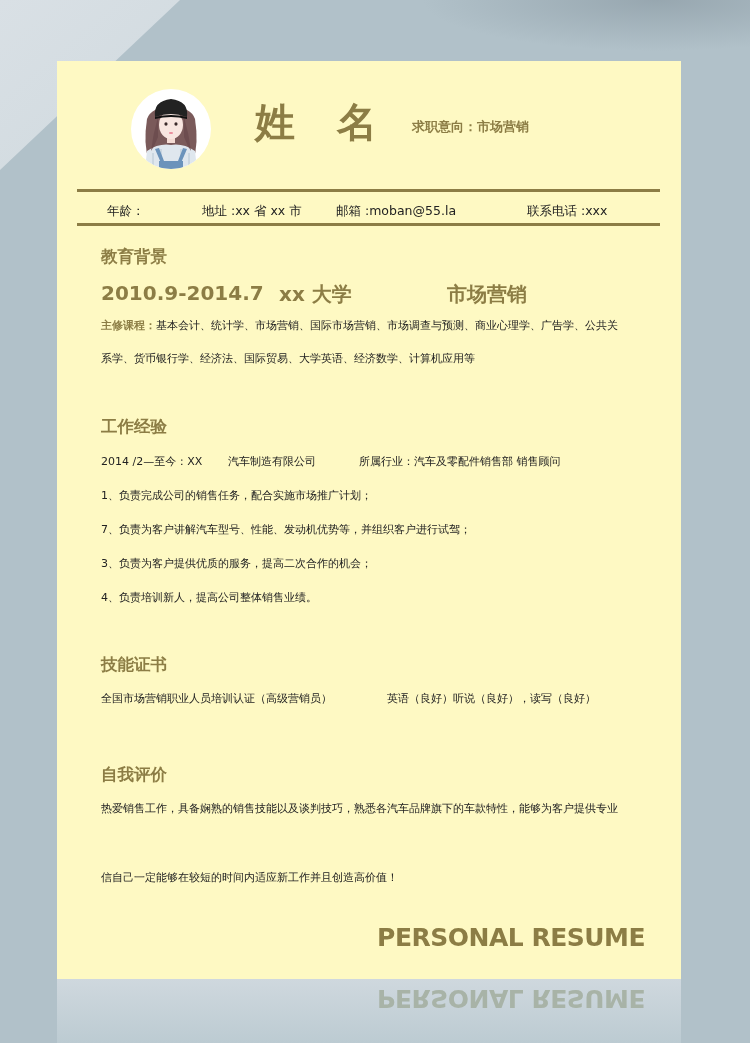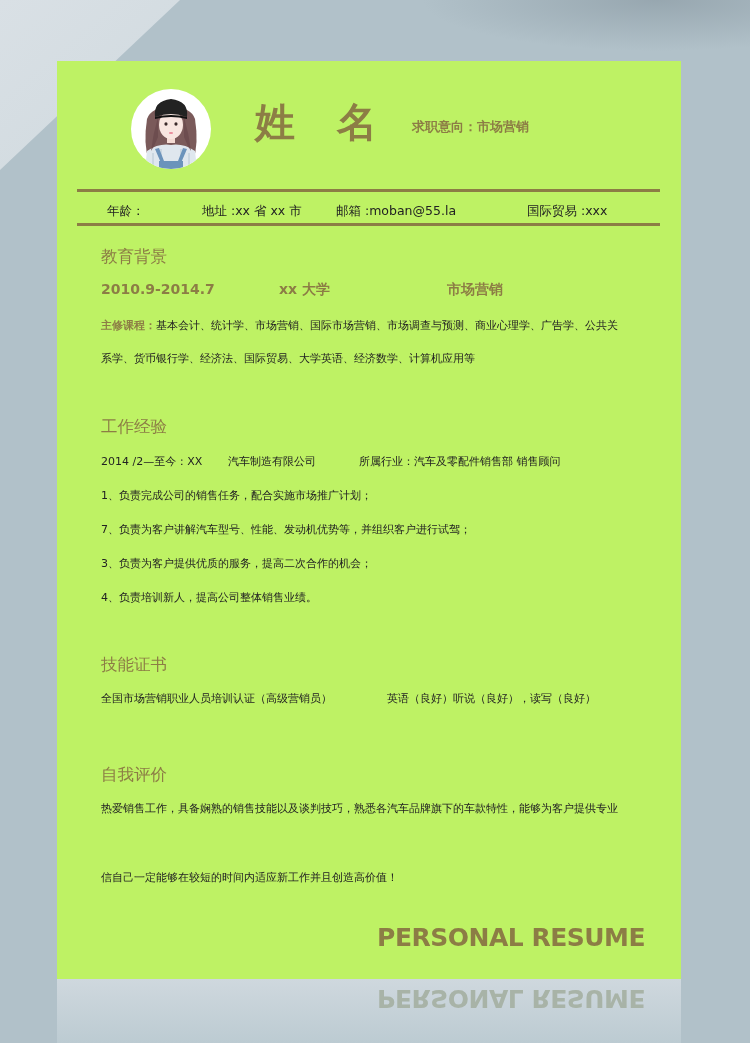--- a/index.html
+++ b/index.html
@@ -13,21 +13,21 @@
     position: absolute; left: 0; top: 0; width: 750px; height: 1043px;
     background: linear-gradient(140deg, #d9e0e5 0, #d2dbe0 180px, rgba(0,0,0,0) 181px);
     clip-path: polygon(0 0, 180px 0, 0 170px);
   }
   .bg-shade {
     position: absolute; left: 380px; top: 0; width: 370px; height: 60px;
     background: radial-gradient(ellipse at 75% 0%, rgba(120,135,145,0.45), rgba(0,0,0,0) 60%);
   }
   .paper {
     position: absolute; left: 57px; top: 61px; width: 624px; height: 918px;
-    background: #bef264;
+    background: #fef9c3;
   }
   .reflection {
     position: absolute; left: 57px; top: 979px; width: 624px; height: 64px;
     background: linear-gradient(180deg, #cfd8de 0%, #bccbd2 100%);
     overflow: hidden;
   }
   .reflection-text {
     position: absolute; right: 36px; top: 5px;
     font-family: "DejaVu Sans", sans-serif; font-weight: bold; font-size: 25px;
     color: #a8b3a7; transform: scaleY(-1); letter-spacing: -0.5px;
@@ -44,24 +44,24 @@
     font-size: 13px; font-weight: bold; color: #8c7d45;
   }
   .rule { position: absolute; left: 20px; width: 583px; height: 3px; background: #8c7d45; }
   .info-row {
     position: absolute; left: 20px; top: 140px; width: 583px; height: 22px;
     font-size: 12.5px; color: #222;
   }
   .info-row span { position: absolute; top: 2px; white-space: nowrap; }
   .section-title {
     position: absolute; left: 44px;
-    font-size: 16.5px; font-weight: normal; color: #8c7d45;
+    font-size: 16.5px; font-weight: bold; color: #8c7d45;
   }
   .edu-line span {
-    position: absolute; font-size: 14px; font-weight: bold; color: #8c7d45; white-space: nowrap; text-align: center;
+    position: absolute; font-size: 20px; font-weight: bold; color: #8c7d45; white-space: nowrap; text-align: center;
   }
   .body-text {
     position: absolute; left: 44px; font-size: 11px; color: #222; white-space: nowrap;
   }
   .gold-label { color: #8c7d45; font-weight: bold; }
   .footer-title {
     position: absolute; right: 36px; top: 862px;
     font-size: 25px; font-weight: bold; color: #8c7d45; letter-spacing: -0.5px;
   }
 </style>
@@ -110,21 +110,21 @@
   <div class="name">姓 名</div>
   <div class="intent">
     <span>求职意向：</span><span>市场营销</span>
   </div>
 
   <div class="rule" style="top:128px;"></div>
   <div class="info-row">
     <span style="left:30px;">年龄：</span>
     <span style="left:125px;">地址 :xx 省 xx 市</span>
     <span style="left:259px;">邮箱 :moban@55.la</span>
-    <span style="left:450px;">国际贸易 :xxx</span>
+    <span style="left:450px;">联系电话 :xxx</span>
   </div>
   <div class="rule" style="top:162px;"></div>
 
   <div class="section-title" style="top:185px;">教育背景</div>
   <div class="edu-line">
     <span style="left:44px; top:220px;">2010.9-2014.7</span>
     <span style="left:222px; top:220px;">xx 大学</span>
     <span style="left:390px; top:220px;">市场营销</span>
   </div>
   <div class="body-text" style="top:257px;">

